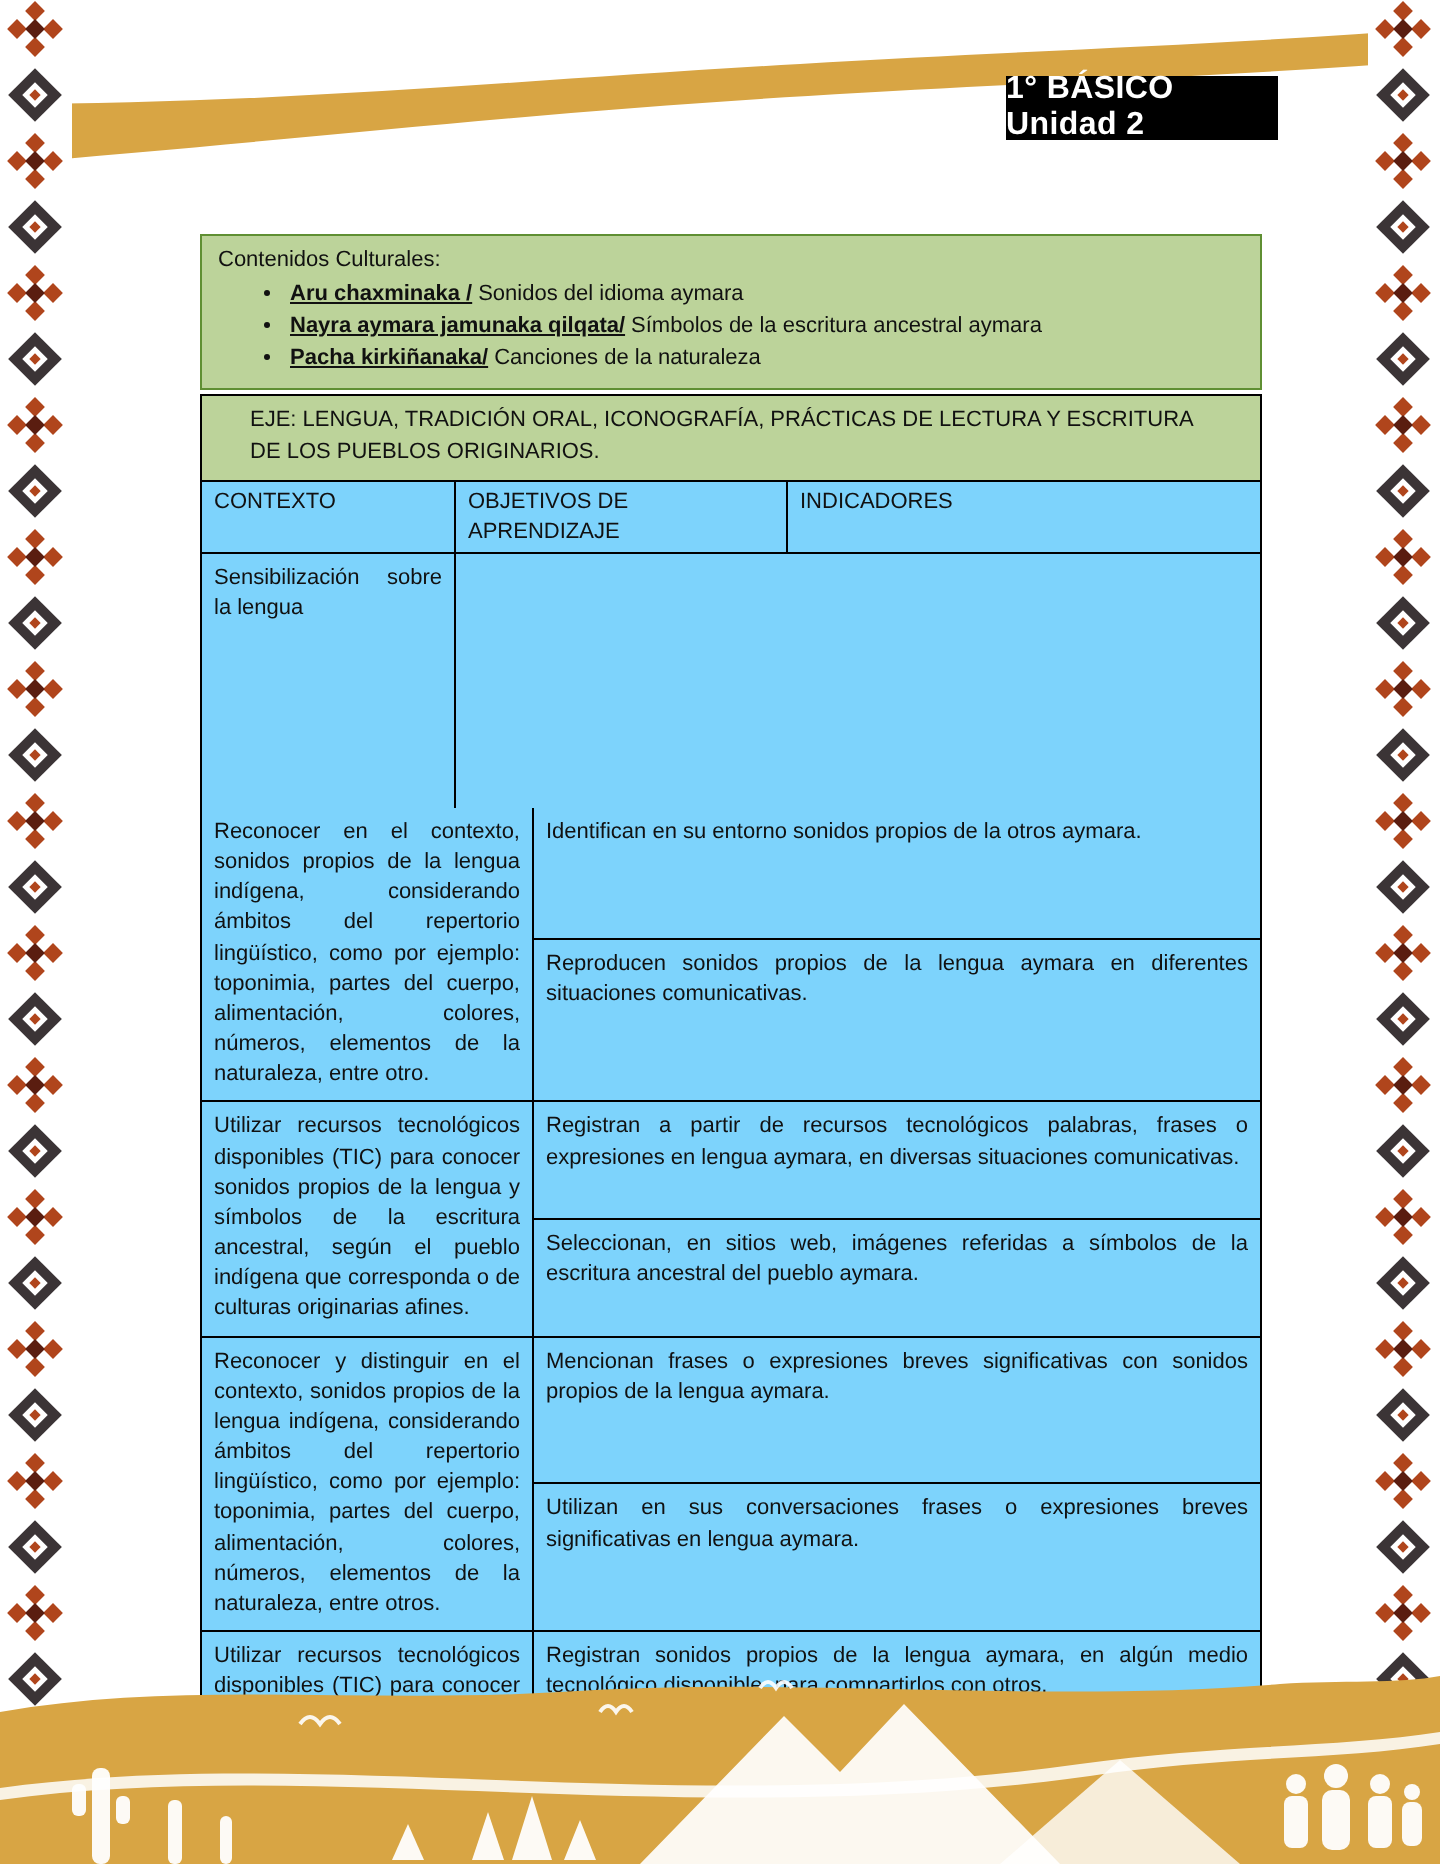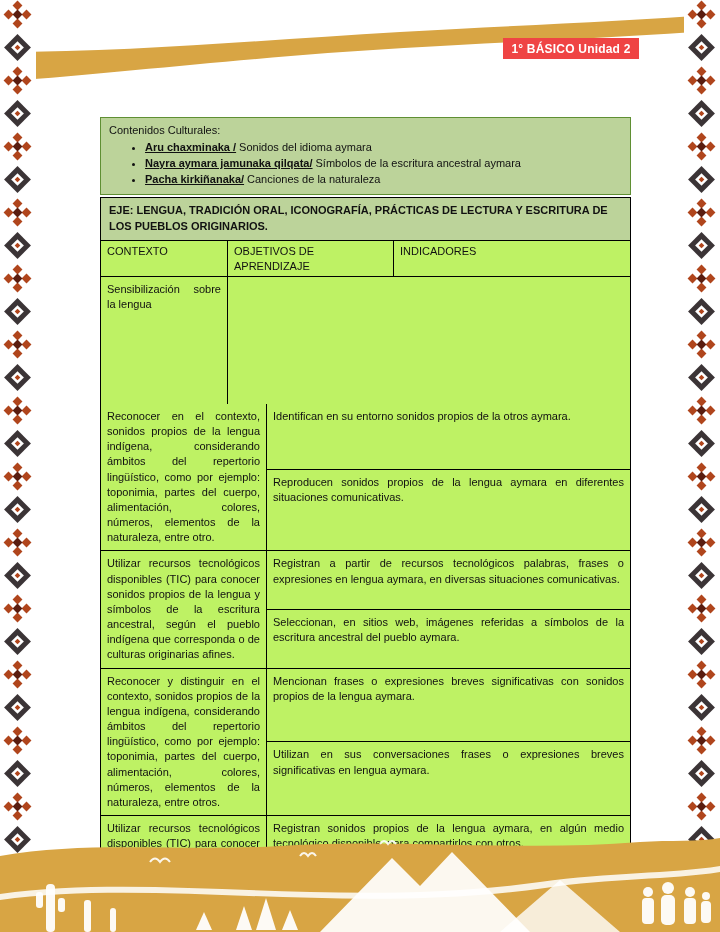--- a/index.html
+++ b/index.html
@@ -15,44 +15,44 @@
   
   .top-swoosh { top:0; left:0; z-index:0; }
 
   
   .side-border { top:0; width:36px; height:932px; z-index:1; background:#fff; }
   .side-border.left  { left:0; }
   .side-border.right { right:0; }
 
   
   .unit-badge {
-    top:38px; left:503px; width:136px; height:21px; z-index:3;
-    background:#ef4444; color:#fff; font-weight:bold; font-size:12px;
+    top:38px; left:503px; width:136px; height:32px; z-index:3;
+    background:#000000; color:#fff; font-weight:bold; font-size:16px;
     display:flex; align-items:center; justify-content:center;
     letter-spacing:0.2px;
   }
 
   
   .content { top:117px; left:100px; width:531px; z-index:2; }
 
   .contenidos-box {
     background:#bcd39a; border:1px solid #5f8f33;
     padding:5px 8px 7px 8px; font-size:11px; line-height:1.35;
   }
   .contenidos-box .box-title { margin:0 0 2px 0; }
   .contenidos-box ul { margin:0; padding-left:36px; }
   .contenidos-box li { margin:1px 0; }
   .term { font-weight:bold; margin-right:3px;text-decoration:underline; }
 
   .eje-banner {
     background:#bcd39a; border:1px solid #000; margin-top:2px;
-    padding:5px 8px; font-weight:bold; font-size:11px; line-height:1.45;
-  }
-
-  .doc-table { border:1px solid #000; margin-top:-1px; background:#bef264; }
+    padding:5px 24px; font-weight:normal; font-size:11px; line-height:1.45;
+  }
+
+  .doc-table { border:1px solid #000; margin-top:-1px; background:#7dd3fc; }
   .t-header { display:flex; border-bottom:1px solid #000; }
   .th { padding:3px 6px; font-size:11px; line-height:1.3; }
   .c1 { width:127px; flex:0 0 127px; }
   .c2 { width:166px; flex:0 0 166px; }
   .c3 { flex:1 1 auto; min-width:0; }
   .th.c1, .th.c2, .td.ctx, .td.obj { border-right:1px solid #000; }
 
   .t-group { display:flex; align-items:stretch; }
   .t-group:not(:last-child) { border-bottom:1px solid #000;flex-direction:column; }
   .objs { flex:1 1 auto; min-width:0; display:flex; flex-direction:column; }

